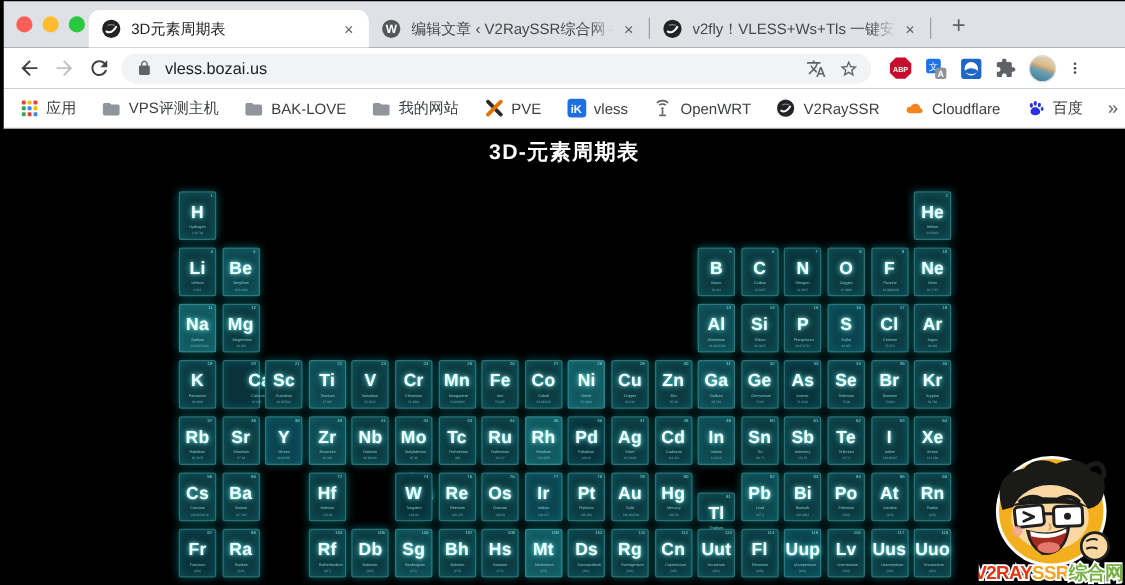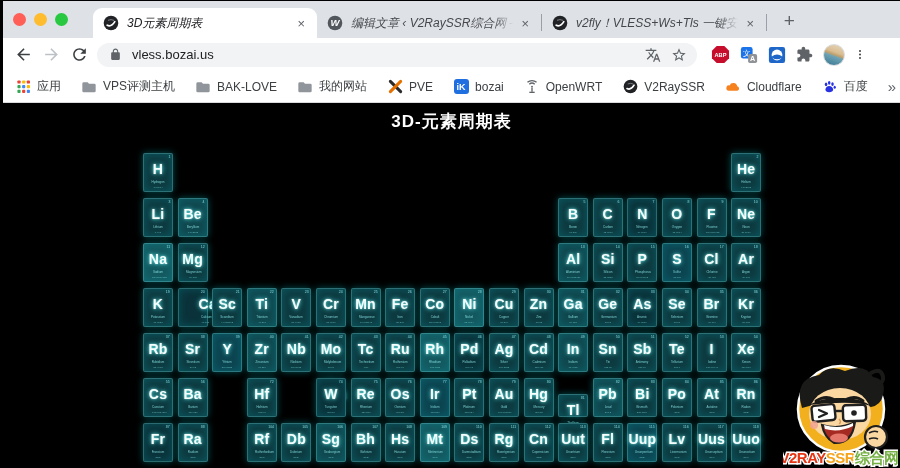--- a/index.html
+++ b/index.html
@@ -1,21 +1,21 @@
 <!DOCTYPE html>
 <html><head>
 <meta charset="utf-8">
 <style>
   * { box-sizing: border-box; margin: 0; padding: 0; }
   html,body { background:#000; }
   body { font-family:"Liberation Sans","DejaVu Sans",sans-serif; width:900px; height:468px; overflow:hidden; }
   .window { width:900px; height:468px; position:relative; border-left:3px solid #000; border-top:1px solid #000; }
 
   
-  .tabstrip { height:37px; background:#dee1e6; display:flex; align-items:flex-end; padding-left:90px; position:relative;font-style:italic; }
+  .tabstrip { height:37px; background:#dee1e6; display:flex; align-items:flex-end; padding-left:68px; position:relative; }
   .traffic { position:absolute; left:10px; top:12px; display:flex; gap:8px; }
   .tl { width:13px; height:13px; border-radius:50%; }
   .tl.red{ background:#ff5f57; } .tl.yellow{ background:#febc2e; } .tl.green{ background:#28c840; }
   .tab { height:30px; width:224px; display:flex; align-items:center; padding:0 8px 0 10px; position:relative; }
   .tab.active { background:#fff; border-radius:9px 9px 0 0; }
   .tab-title { flex:1; font-size:12px; color:#45474a; white-space:nowrap; overflow:hidden;
                -webkit-mask-image:linear-gradient(90deg,#000 88%,transparent); margin:0 4px 0 8px; }
   .tab.active .tab-title { color:#202124; }
   .tab-close { width:16px; height:16px; border-radius:50%; display:flex; align-items:center; justify-content:center;
                font-size:13px; color:#5f6368; flex:0 0 auto; line-height:1; }
@@ -242,21 +242,21 @@
             <path d="M2.5 2.5 L13.5 13.5" stroke="#2b2b2b" stroke-width="3.2" stroke-linecap="round"></path>
             <path d="M13.5 2.5 L2.5 13.5" stroke="#e57000" stroke-width="3.2" stroke-linecap="round"></path>
           </svg>
         </span>
         <span>PVE</span>
       </div>
       <div class="bm">
         <span class="bm-ic">
           <span class="ikuai-badge">iK</span>
         </span>
-        <span>bozai</span>
+        <span>vless</span>
       </div>
       <div class="bm">
         <span class="bm-ic">
           <svg viewBox="0 0 24 24" width="16" height="16" fill="none" stroke="#5f6368" stroke-width="2">
             <path d="M12 13v6"></path>
             <path d="M8 20h8"></path>
             <circle cx="12" cy="11.5" r="1.4" fill="#5f6368" stroke="none"></circle>
             <path d="M8 7.8a6 6 0 0 1 8 0"></path>
             <path d="M5.2 5a10 10 0 0 1 13.6 0"></path>
           </svg>

